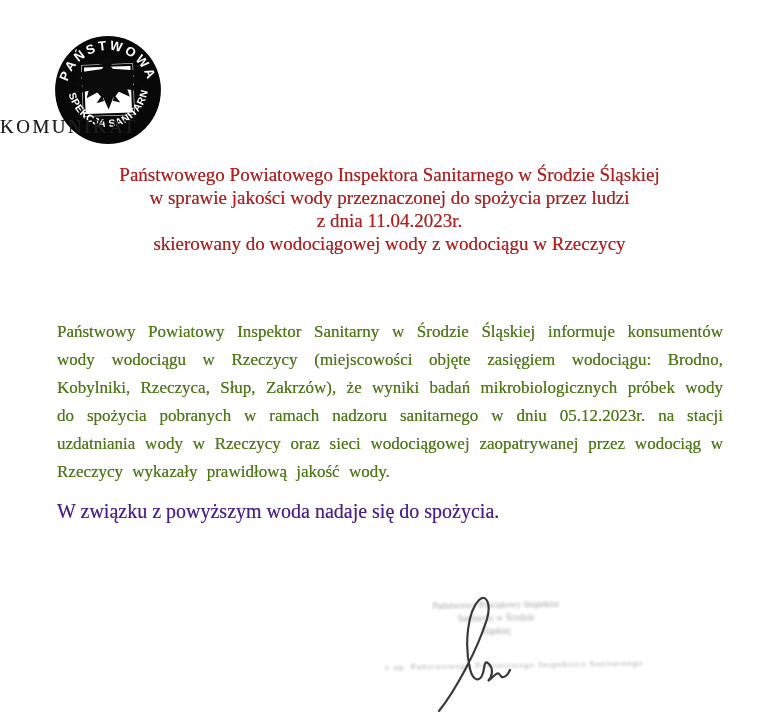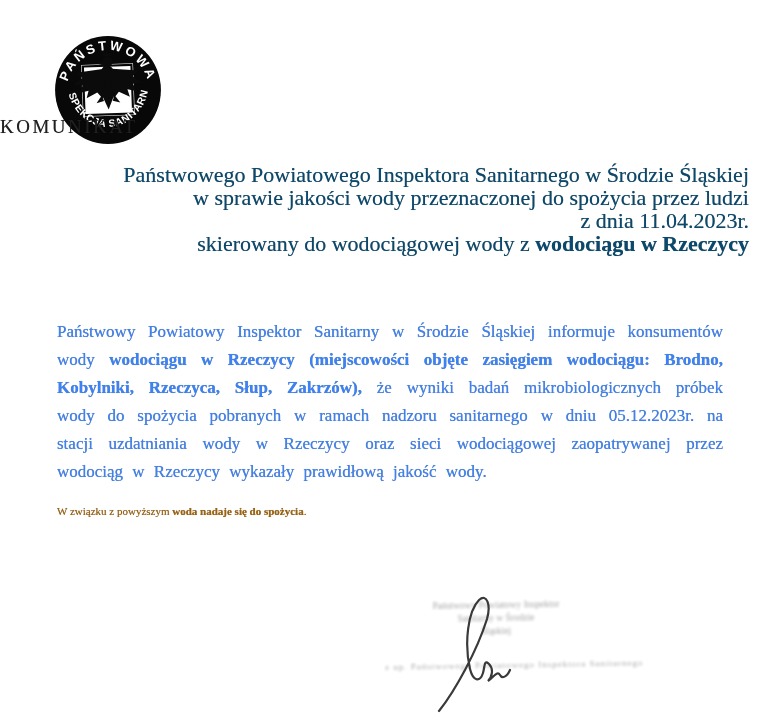--- a/index.html
+++ b/index.html
@@ -14,34 +14,34 @@
   .logo{ position:absolute; left:54px; top:32px; width:108px; height:116px; }
   .logo svg{ width:100%; height:100%; filter:blur(.25px); }
 
   
   .doc-title{
     position:absolute; top:116px; left:0; right:0; 
     font-size:19px; letter-spacing:2.5px; color:#222;
   }
   .doc-header{
     position:absolute; top:163px; left:30px; right:30px;
-    text-align:right; font-size:22px; line-height:23px; color:#0c4a6e;
+    text-align:center; font-size:19px; line-height:23px; color:#b91c1c;
   }
 
   
   .body-par{
     position:absolute; left:57px; width:666px; top:318px;
     font-size:17px; line-height:28px; text-align:justify; word-spacing:5px;
-    color:#3b82f6;
+    color:#4d7c0f;
   }
   .body-par2{
     position:absolute; left:57px; width:666px; top:497px;
-    font-size:11px; line-height:28px; color:#a16207;
+    font-size:20px; line-height:28px; color:#4c1d95;
   }
-  .b{ font-weight:bold; }
+  .b{ font-weight:normal; }
 
   
   .sig-block{ position:absolute; left:383px; top:584px; width:240px; height:136px; }
   .stamp-line{
     position:absolute; left:18px; width:190px; text-align:center;
     font-family:"Liberation Serif", serif; font-size:9.5px; color:#9d9d9d;
     filter:blur(1.7px); white-space:nowrap; transform:rotate(-1deg);
   }
   .stamp-line.l1{ top:16px; }
   .stamp-line.l2{ top:29px; }

